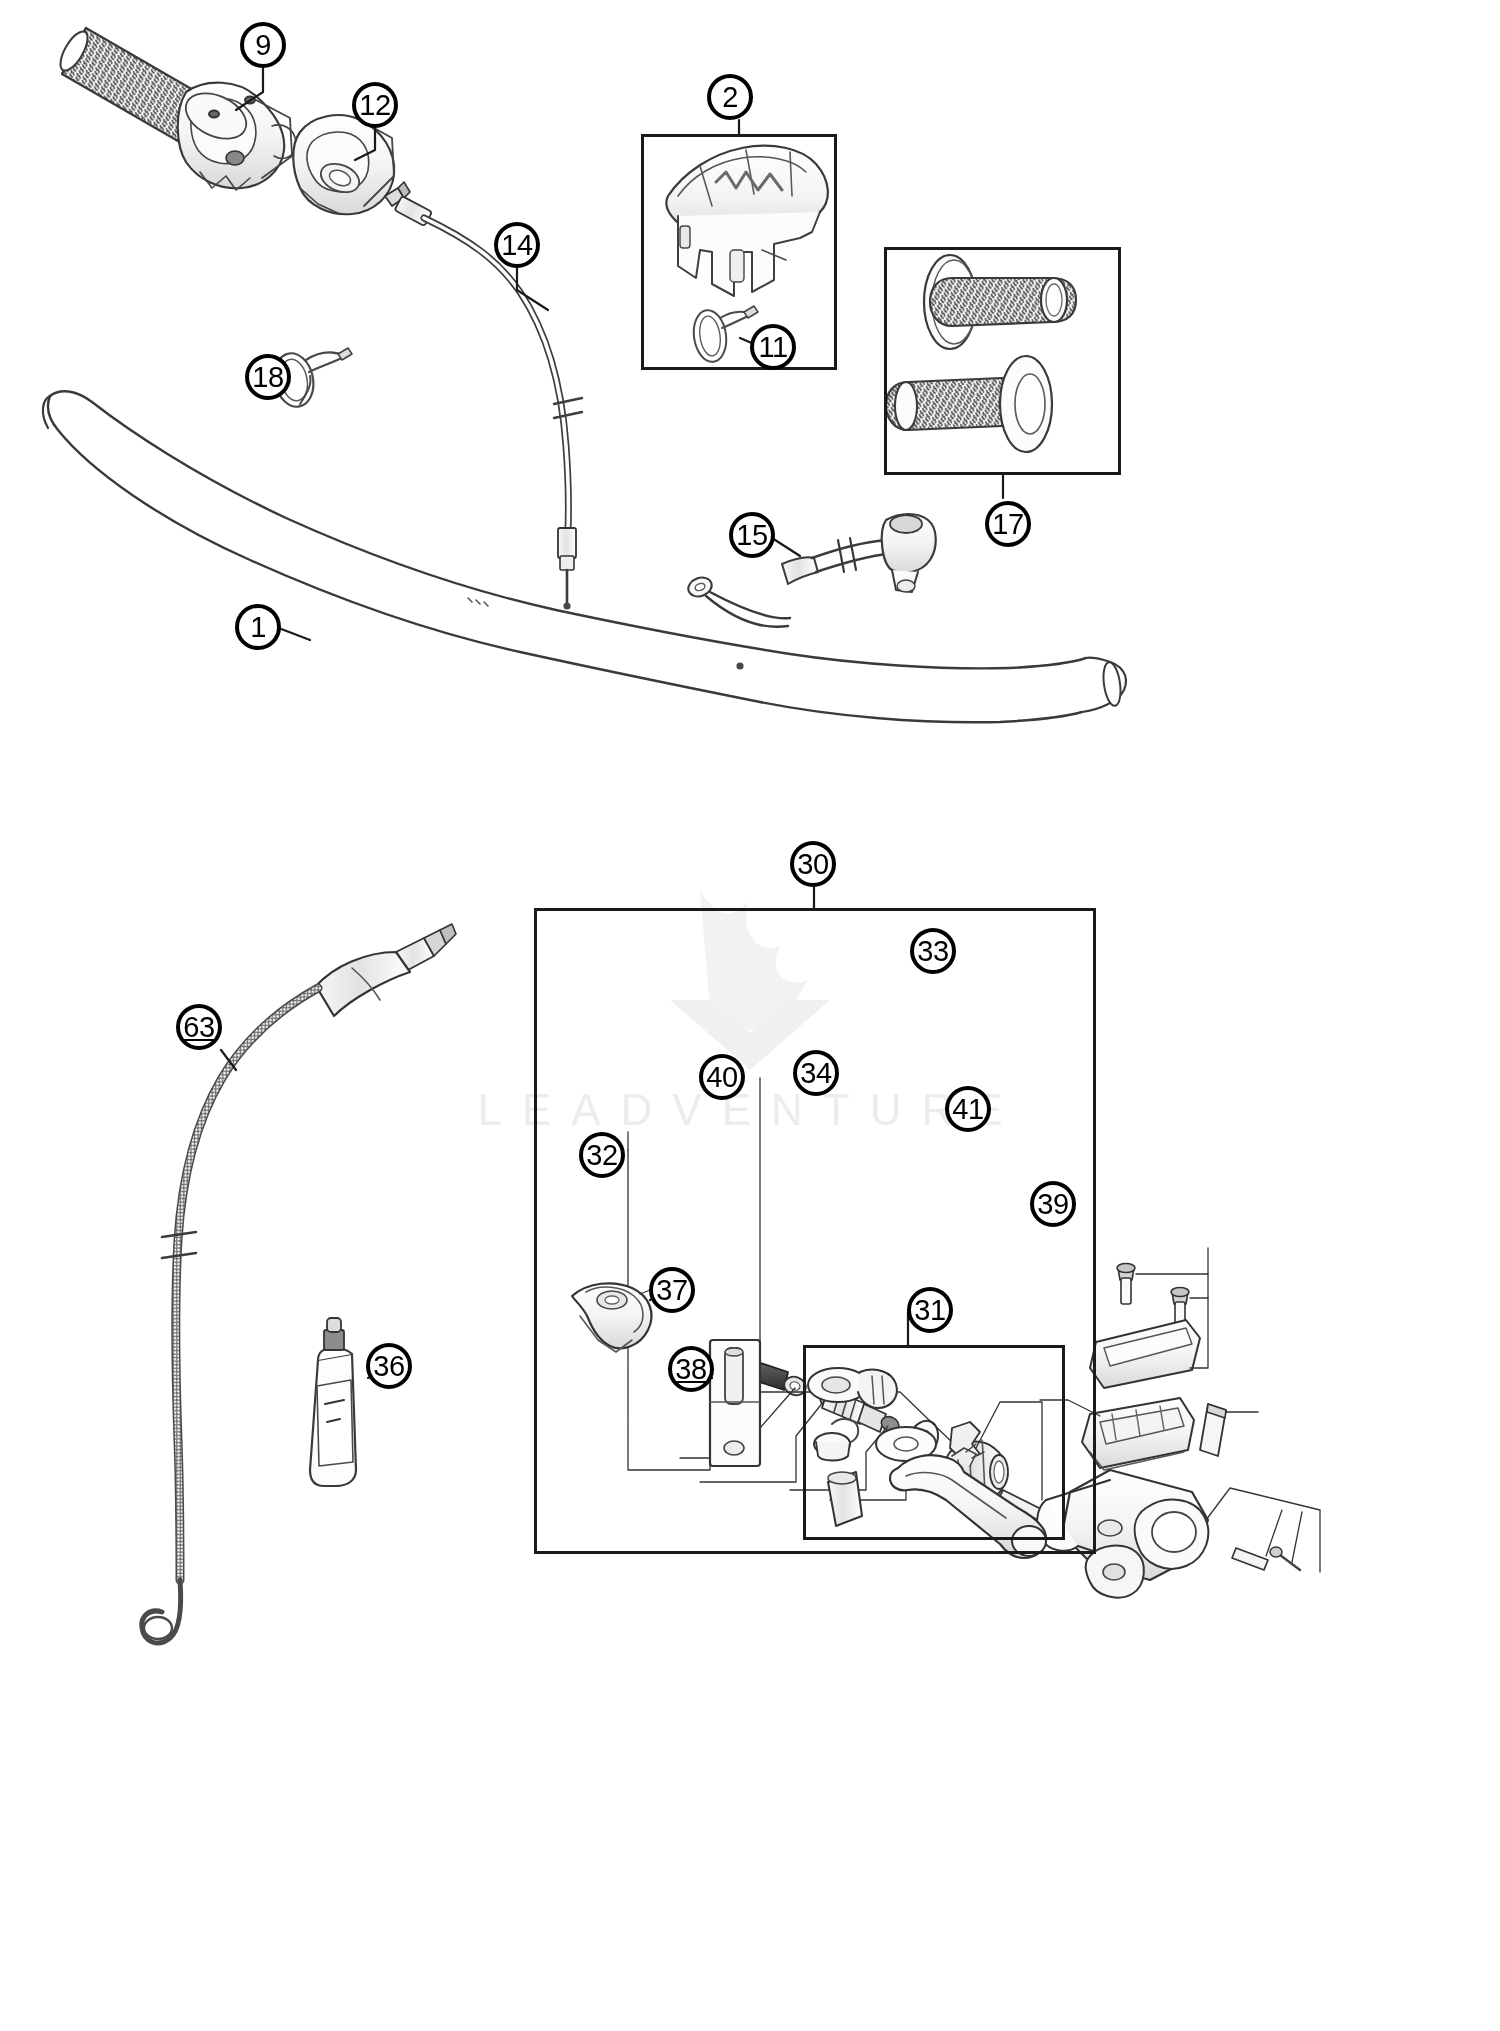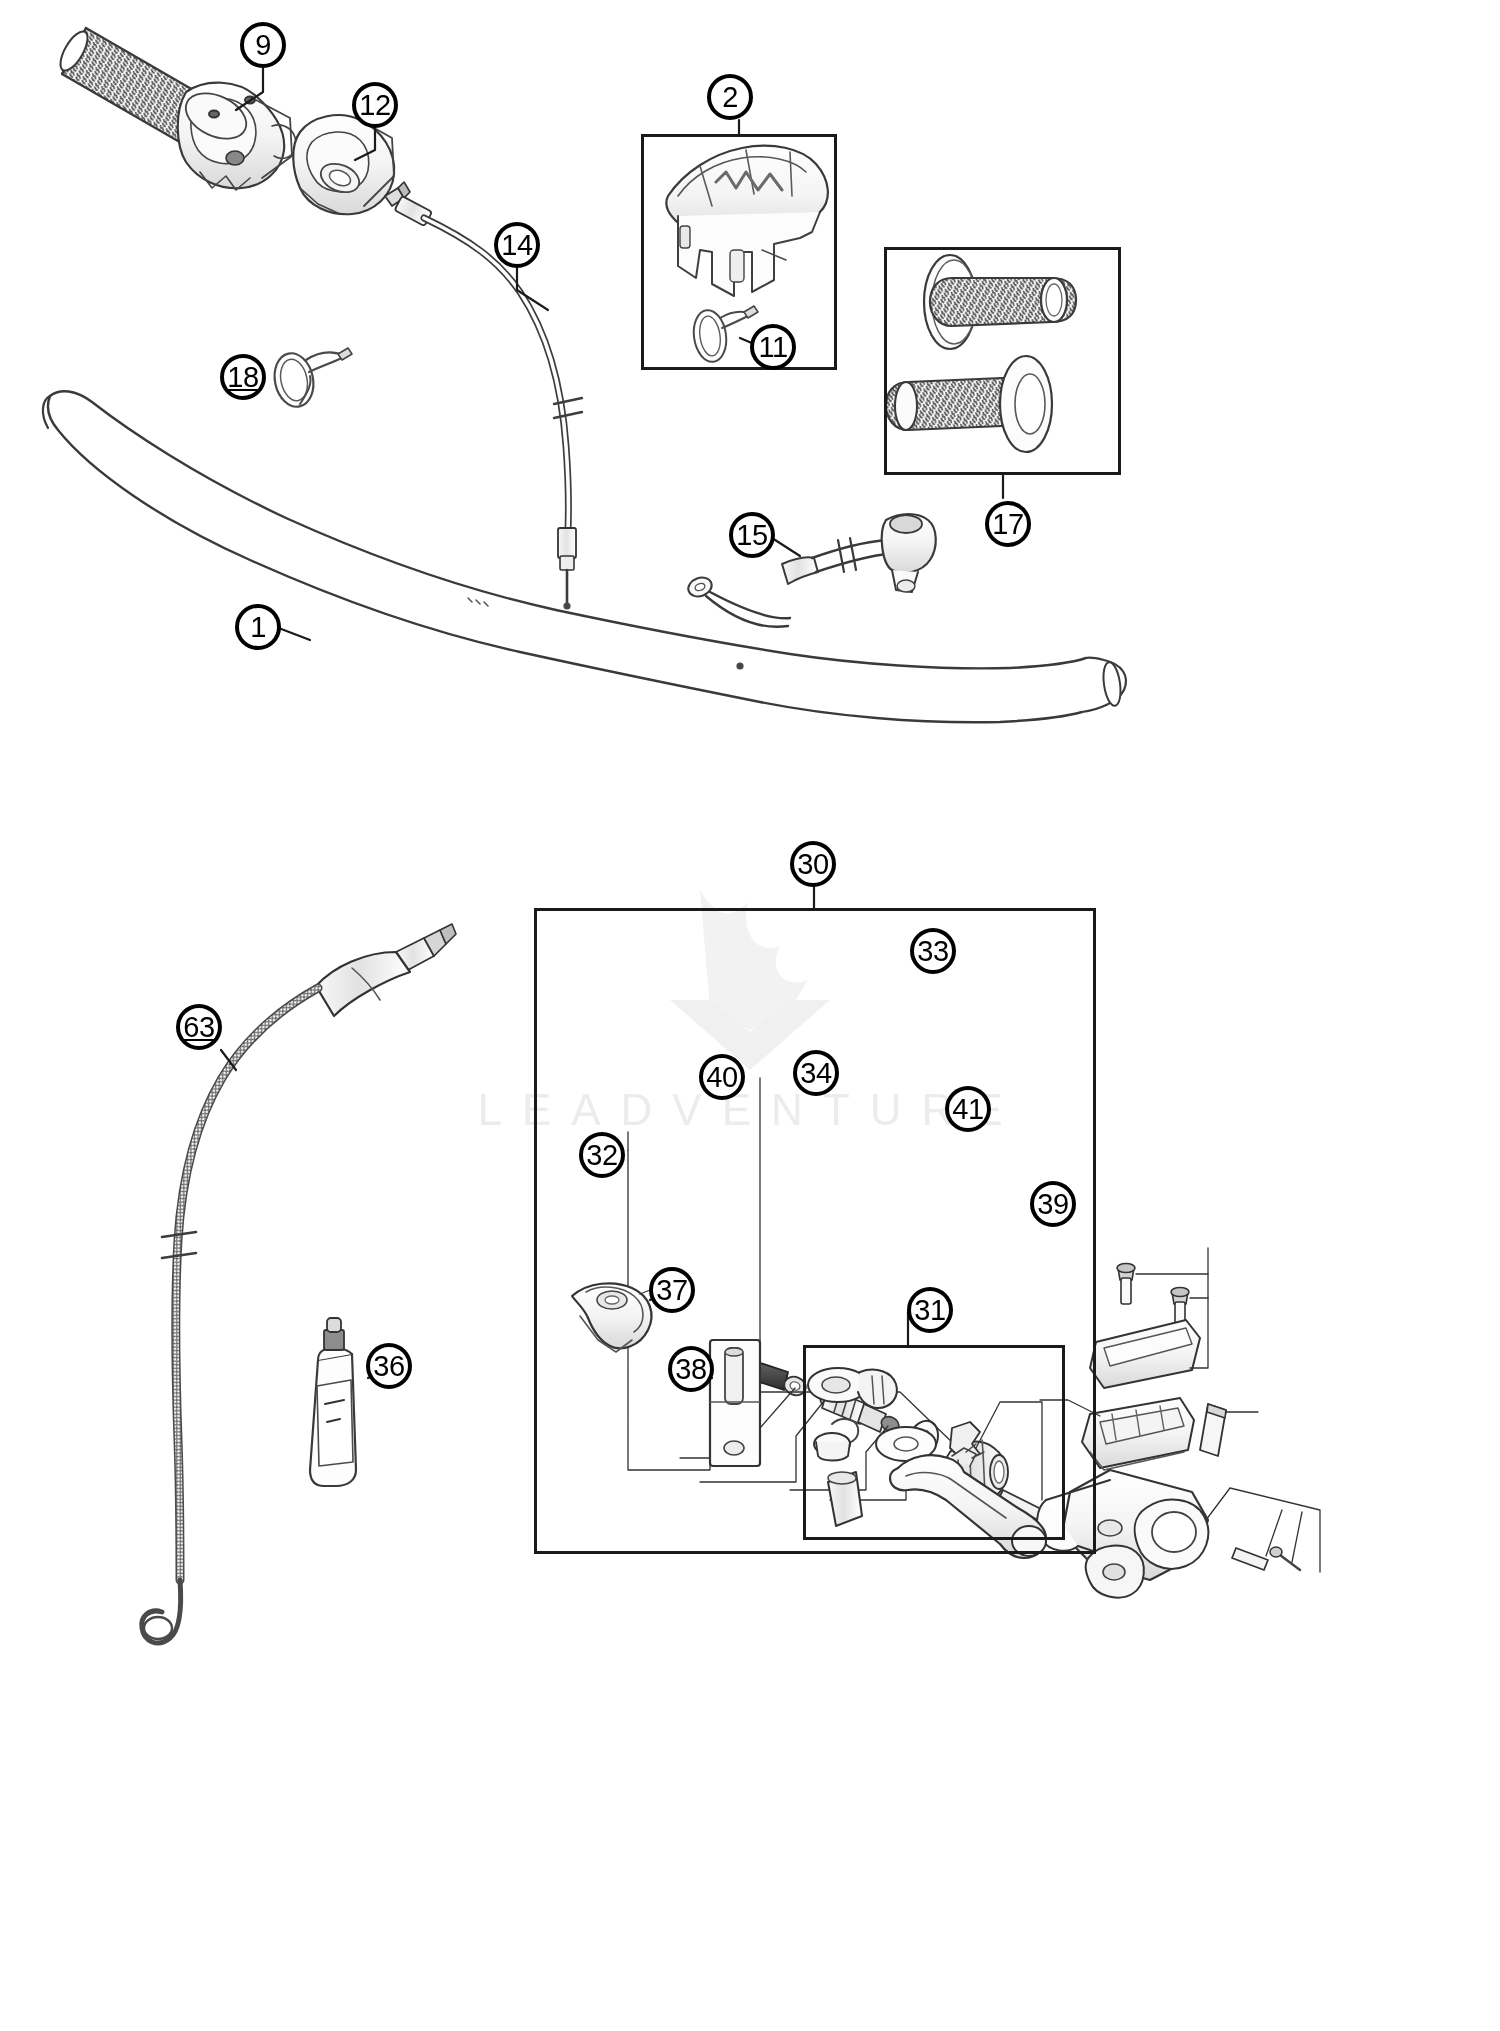--- a/index.html
+++ b/index.html
@@ -447,21 +447,21 @@
 
   <div class="callout sz1" style="left:240px;top:22px;">
       <span>9</span>
     </div>
   <div class="callout sz1" style="left:352px;top:82px;">
       <span>12</span>
     </div>
   <div class="callout sz1" style="left:494px;top:222px;">
       <span>14</span>
     </div>
-  <div class="callout sz1" style="left:220px;top:354px;text-decoration:underline;">
+  <div class="callout sz1" style="left:245px;top:354px;">
       <span>18</span>
     </div>
   <div class="callout sz1" style="left:707px;top:74px;">
       <span>2</span>
     </div>
   <div class="callout sz1" style="left:750px;top:324px;">
       <span>11</span>
     </div>
   <div class="callout sz1" style="left:985px;top:501px;">
       <span>17</span>
@@ -498,18 +498,18 @@
     </div>
   <div class="callout sz1" style="left:649px;top:1267px;">
       <span>37</span>
     </div>
   <div class="callout sz1" style="left:907px;top:1287px;">
       <span>31</span>
     </div>
   <div class="callout sz1" style="left:366px;top:1343px;">
       <span>36</span>
     </div>
-  <div class="callout sz1" style="left:668px;top:1346px;">
+  <div class="callout sz1" style="left:668px;top:1346px;text-decoration:underline;">
       <span>38</span>
     </div>
 
 
 </div>
 
 </body></html>

